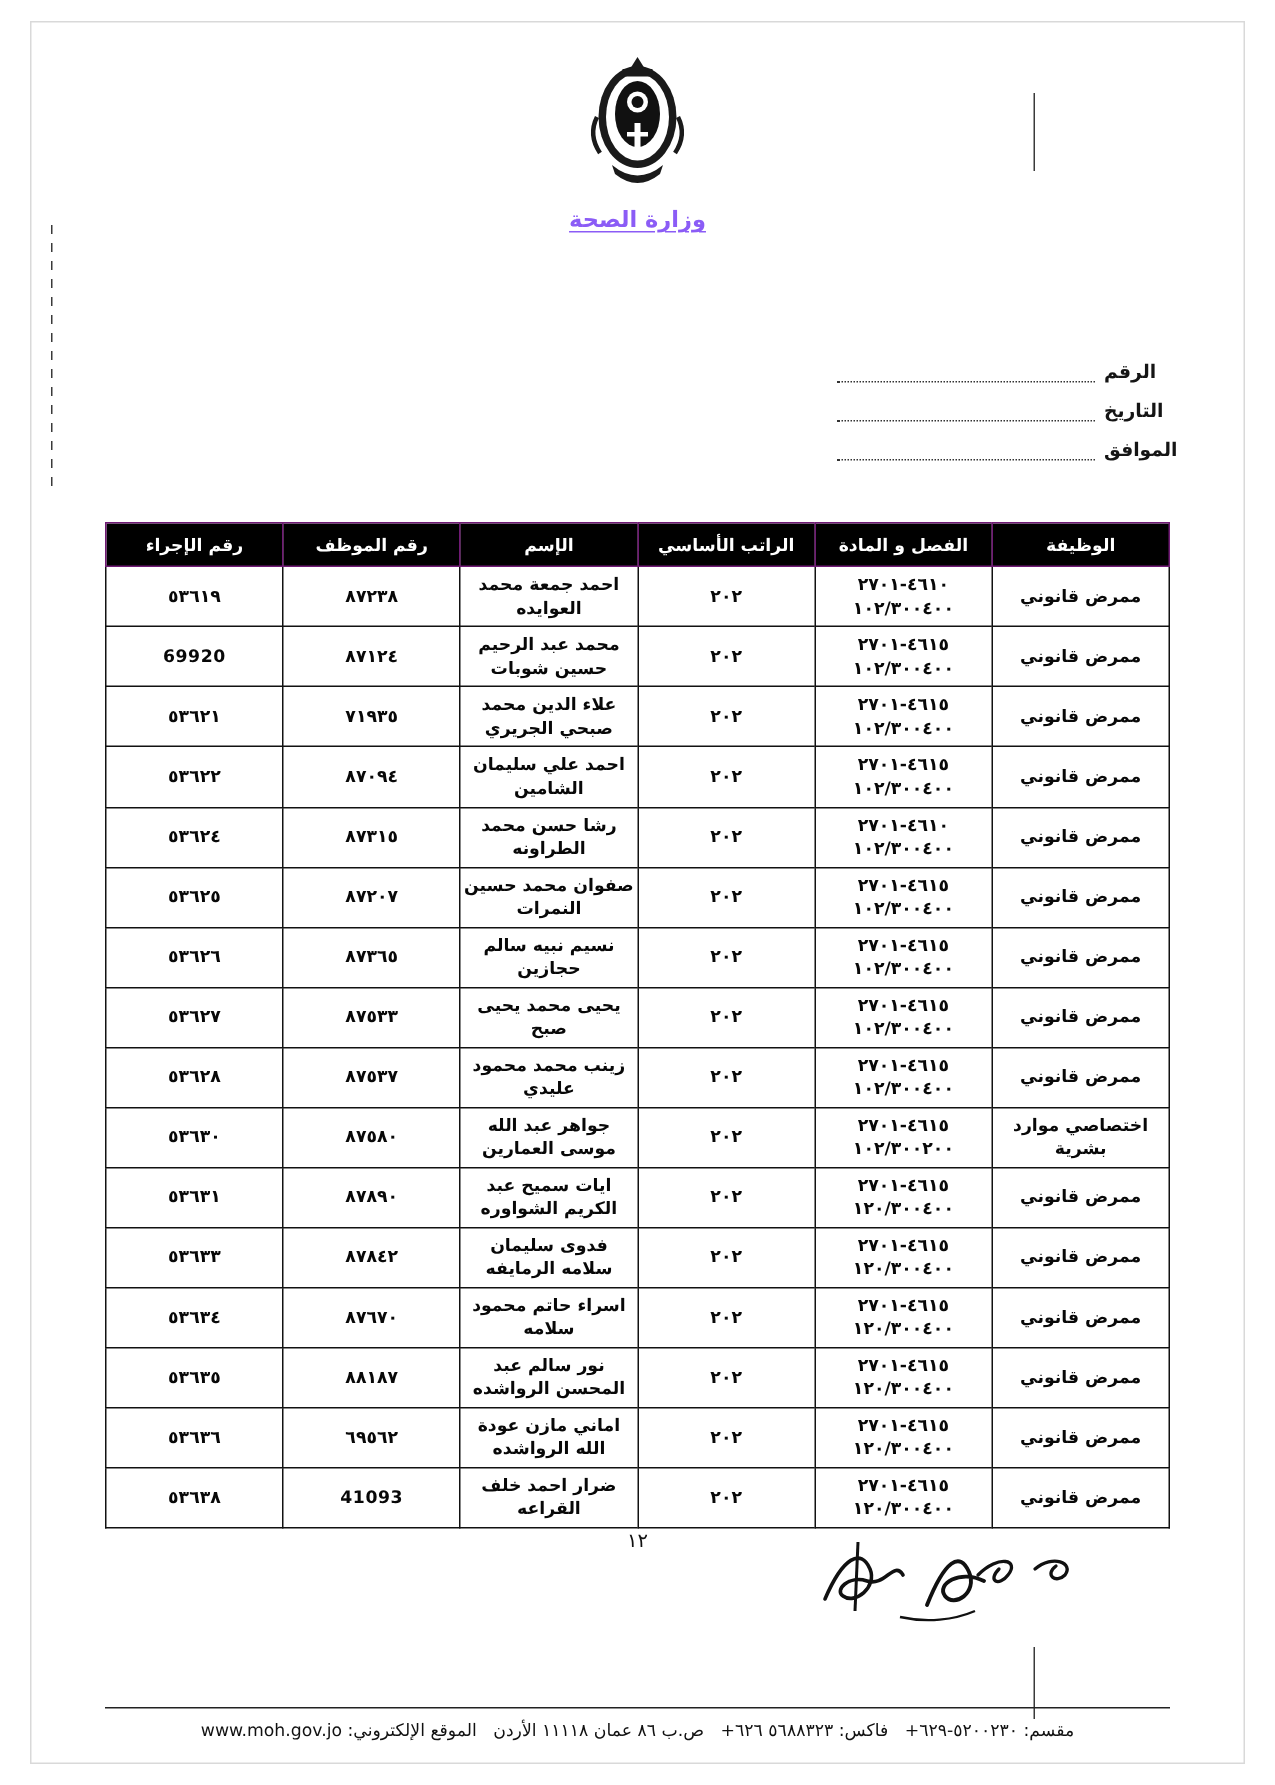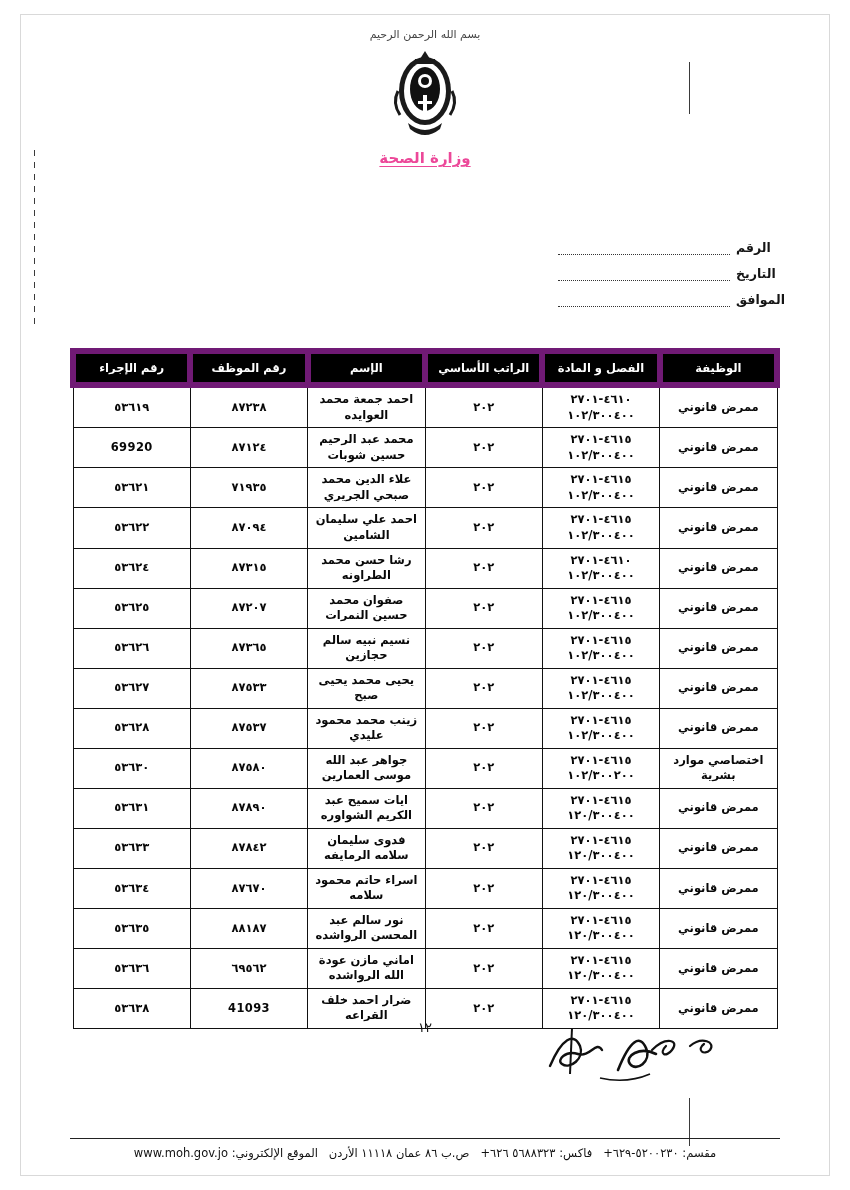--- a/index.html
+++ b/index.html
@@ -59,21 +59,21 @@
   .emblem {
     margin: 4px auto 0;
     width: 70px;
     height: 96px;
   }
   .ministry {
     margin-top: 4px;
     font-size: 15px;
     font-weight: bold;
     letter-spacing: 1px;
-    color: #ec4899;
+    color: #8b5cf6;
     font-family: "DejaVu Sans", sans-serif;
     text-decoration: underline;
     text-underline-offset: 3px;
   }
 
   
   .meta {
     position: absolute;
     top: 240px;
     right: 62px;
@@ -112,21 +112,21 @@
     border-collapse: collapse;
     table-layout: fixed;
     font-family: "DejaVu Sans", sans-serif;
   }
   table.main th {
     background: #000000;
     color: #ffffff;
     font-size: 11.5px;
     font-weight: bold;
     padding: 7px 2px;
-    border: 6px solid #701a75;
+    border: 1px solid #701a75;
     letter-spacing: .5px;
     line-height: 1.25;
   }
   table.main td {
     border: 1px solid #111;
     font-size: 11.5px;
     text-align: center;
     vertical-align: middle;
     padding: 4px 2px;
     line-height: 1.35;
@@ -194,21 +194,20 @@
 </head>
 <body>
 
 <div class="page">
   <div class="scan-frame"></div>
   <div class="edge-line edge-left"></div>
   <div class="edge-line edge-right"></div>
   <div class="edge-line edge-right2"></div>
 
   <div class="emblem-wrap">
-    <div class="bism">بسم الله الرحمن الرحيم</div>
     <svg class="emblem" viewBox="0 0 70 96">
       <ellipse cx="35" cy="46" rx="26" ry="34" fill="#1a1a1a"></ellipse>
       <ellipse cx="35" cy="46" rx="21" ry="29" fill="#ffffff"></ellipse>
       <ellipse cx="35" cy="44" rx="15" ry="22" fill="#111111"></ellipse>
       <circle cx="35" cy="36" r="7" fill="#ffffff"></circle>
       <circle cx="35" cy="36" r="4" fill="#111111"></circle>
       <path d="M35 6 L40 14 L30 14 Z" fill="#1a1a1a"></path>
       <rect x="25" y="14" width="20" height="5" fill="#1a1a1a"></rect>
       <path d="M18 78 Q35 92 52 78 L50 84 Q35 96 20 84 Z" fill="#1a1a1a"></path>
       <path d="M8 46 Q2 58 10 70" stroke="#1a1a1a" stroke-width="3" fill="none"></path>

